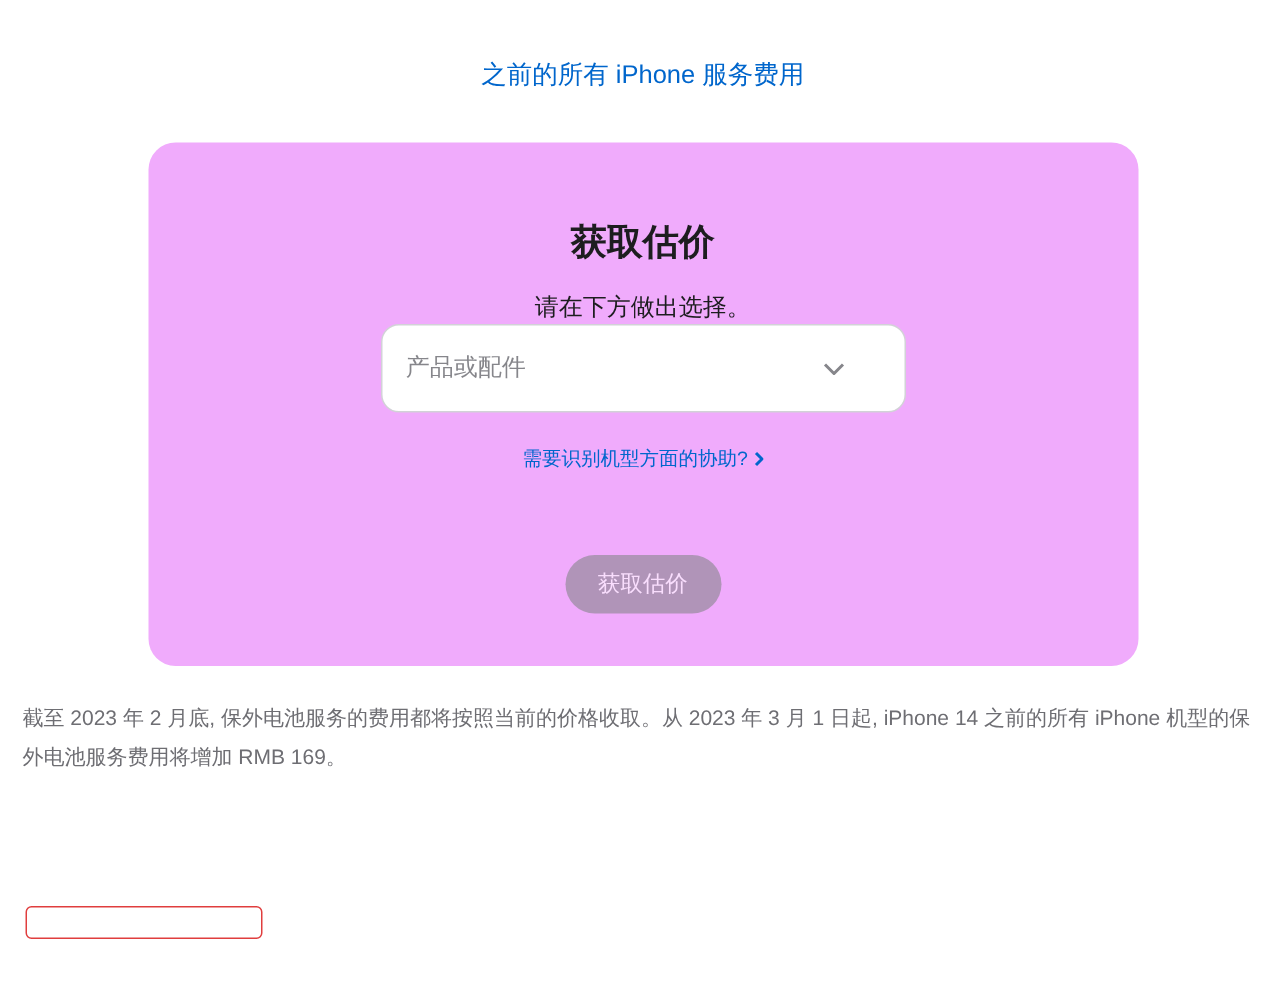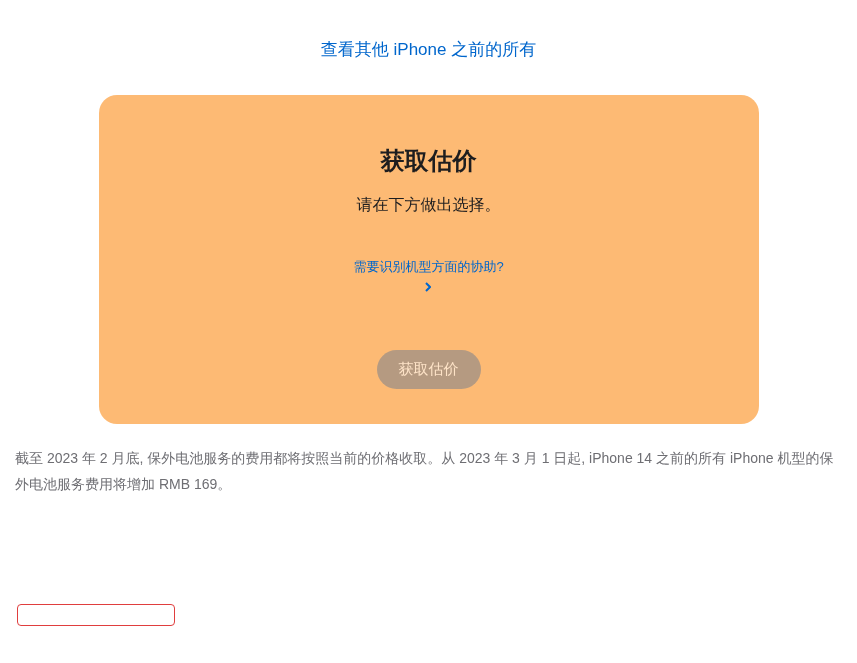--- a/index.html
+++ b/index.html
@@ -20,37 +20,36 @@
       padding-top: 38px;
       padding-bottom: 34px;
     }
     .top-link a {
       color: #0066cc;
       text-decoration: none;
       font-size: 17px;
       font-weight: 400;
     }
     .card {
-      background: #fdba74;
+      background: #f0abfc;
       border-radius: 18px;
       width: 660px;
       margin: 0 auto;
       padding: 50px 40px 35px 40px;
       text-align: center;
     }
     .card-title {
       font-size: 24px;
       font-weight: 600;
       color: #1d1d1f;
       margin-bottom: 18px;
     }
     .card-subtitle {
       font-size: 16px;
       color: #1d1d1f;
-      margin-bottom: 45px;
     }
     .select-wrap {
       width: 350px;
       margin: 0 auto 26px auto;
       position: relative;
     }
     .select {
       width: 100%;
       background: #fff;
       border: 1px solid #d2d2d7;
@@ -82,21 +81,20 @@
       margin-top: -4px;
       margin-bottom: 55px;
     }
     .help-link {
       color: #0066cc;
       text-decoration: none;
       font-size: 13px;
       display: inline-flex;
       align-items: center;
       gap: 4px;
-      flex-direction: column;
     }
     .help-chevron svg {
       width: 6px;
       height: 10px;
       stroke: #0066cc;
       stroke-width: 2;
       fill: none;
     }
     .submit-btn {
       display: inline-block;
@@ -128,27 +126,37 @@
       height: 22px;
       border: 1.5px solid #e03e3e;
       border-radius: 4px;
       pointer-events: none;
     }
   </style>
 </head>
 <body>
 
 <div class="top-link">
-  <a href="#">查看其他 iPhone 之前的所有</a>
+  <a href="#">之前的所有 iPhone 服务费用</a>
 </div>
 
 <div class="card">
   <h2 class="card-title">获取估价</h2>
   <p class="card-subtitle">请在下方做出选择。</p>
 
+  <div class="select-wrap">
+    <div class="select">
+      <span>产品或配件</span>
+      <span class="chevron">
+        <svg viewBox="0 0 14 8">
+            <polyline points="1,1 7,7 13,1"></polyline>
+          </svg>
+      </span>
+    </div>
+  </div>
 
 
   <div class="help-link-wrap">
     <a href="#" class="help-link">
       <span>需要识别机型方面的协助?</span>
       <span class="help-chevron">
         <svg viewBox="0 0 6 10">
             <polyline points="1,1 5,5 1,9"></polyline>
           </svg>
       </span>

